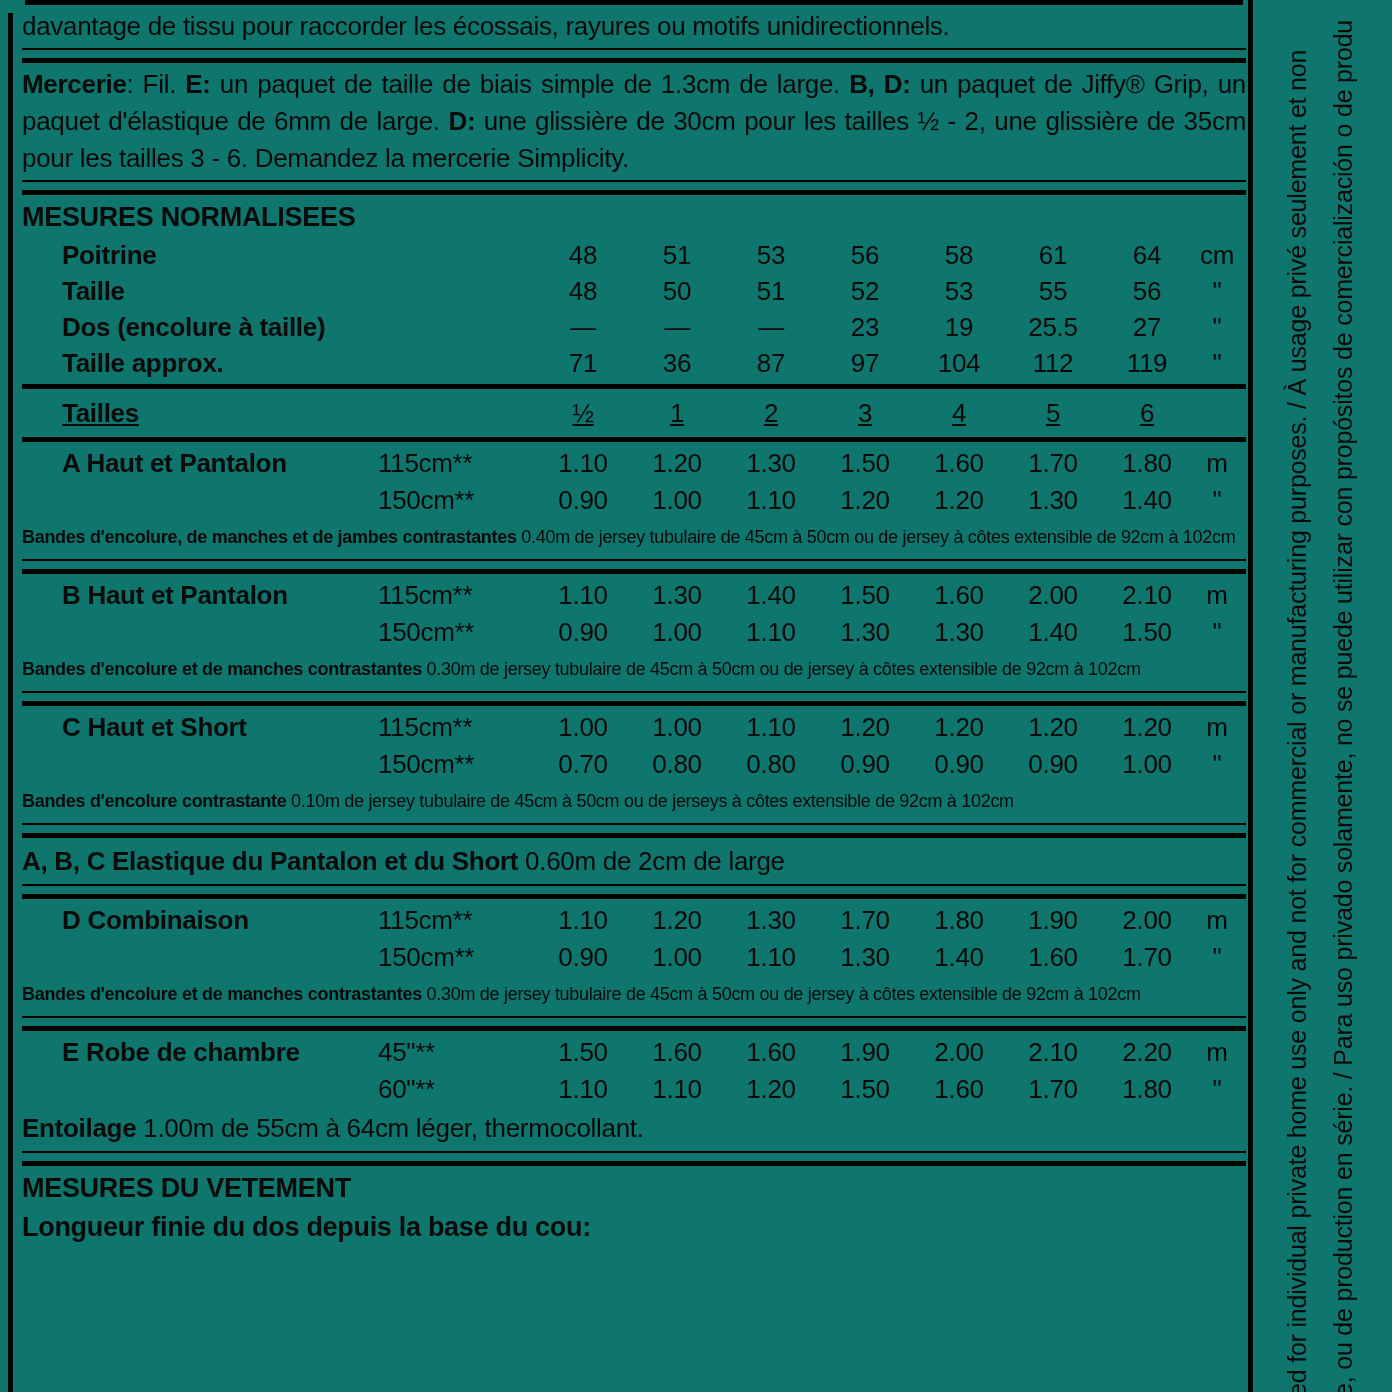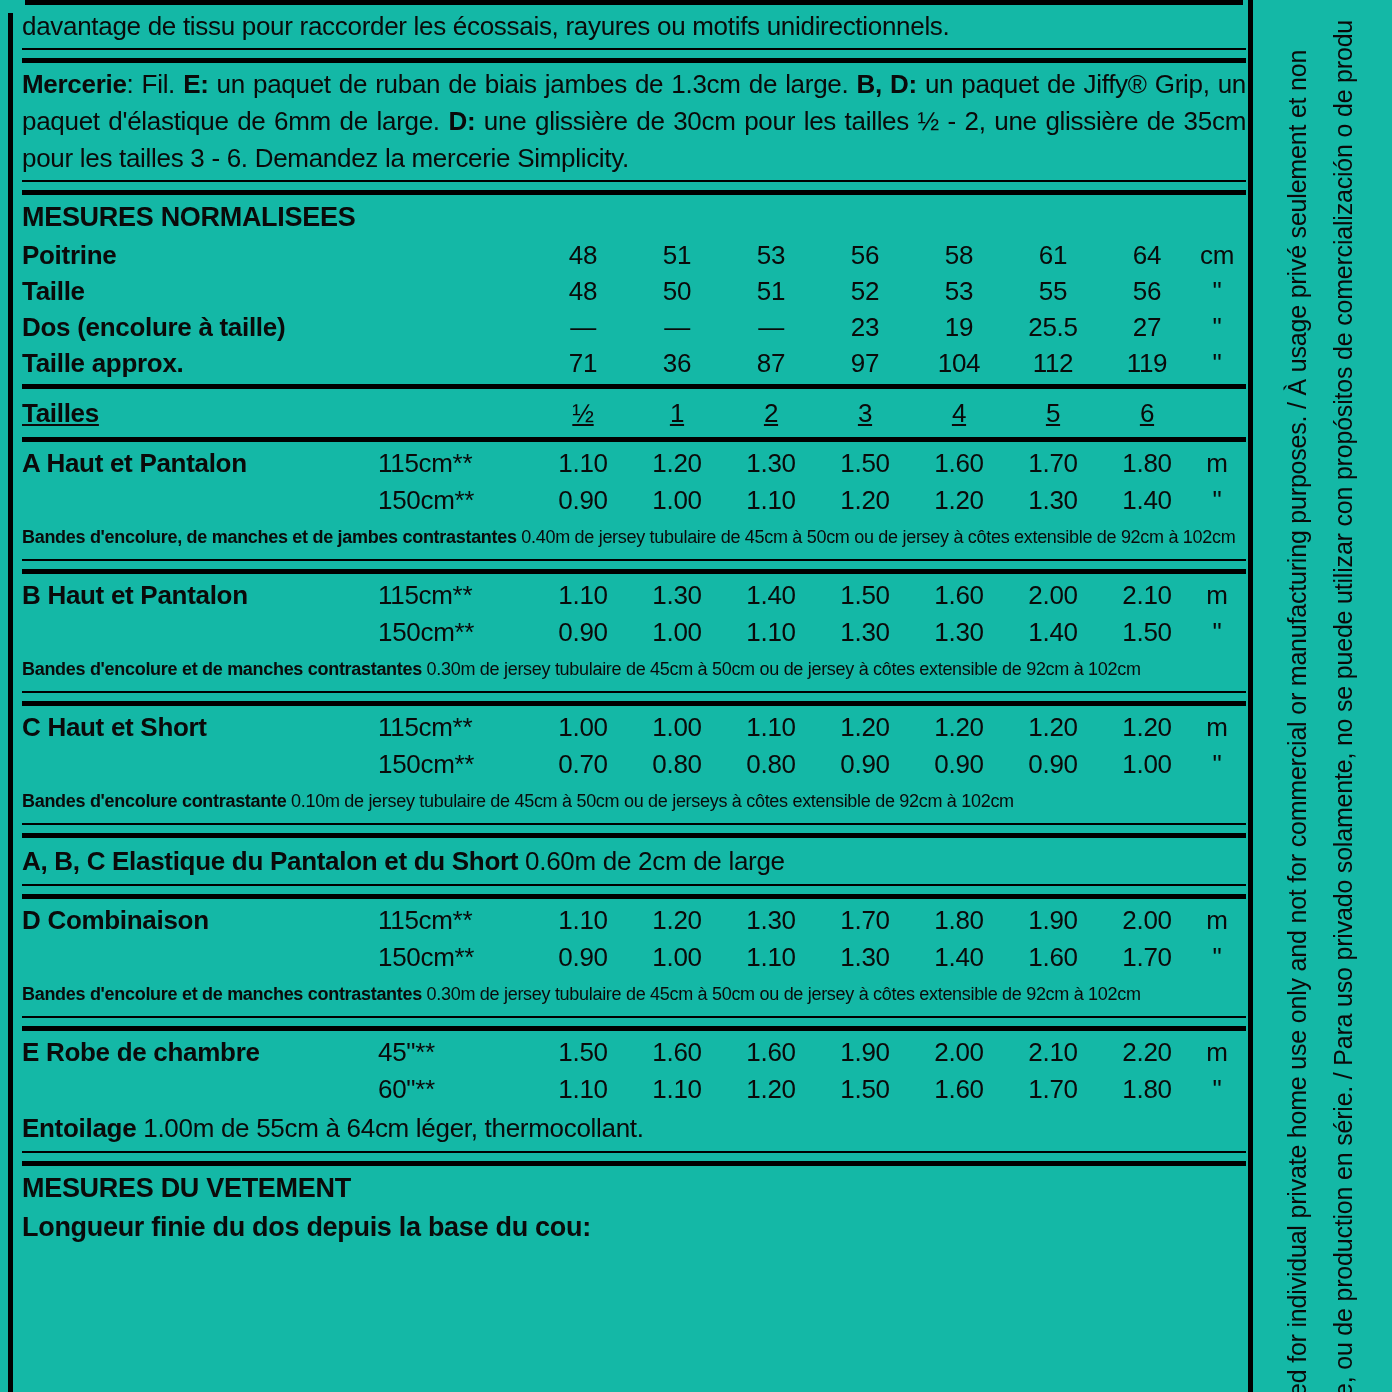--- a/index.html
+++ b/index.html
@@ -1,17 +1,17 @@
 <!DOCTYPE html>
 <html><head>
 <meta charset="utf-8">
 <style>
   html,body { margin:0; padding:0; background:#e8e8e8; }
   .page {
-    position:relative; width:1392px; height:1392px; background:#14b8a6;
+    position:relative; width:1392px; height:1392px; background:#0f766e;
     overflow:hidden; font-family:"Liberation Sans", sans-serif; color:#0a0a0a;
     -webkit-font-smoothing:antialiased;
   }
   .top-cut-bar { position:absolute; left:25px; top:0; width:1218px; height:5px; background:#000; }
   .vrule-left  { position:absolute; left:8px;  top:13px; width:5px; height:1379px; background:#000; }
   .vrule-right { position:absolute; left:1248px; top:0; width:5px; height:1392px; background:#000; }
 
   .content { position:absolute; left:22px; top:7px; width:1224px; letter-spacing:-0.3px; }
 
   .para { font-size:26px; line-height:37px; margin:0; text-align:justify; }
@@ -20,21 +20,21 @@
 
   .sep  { height:8px; border-top:2px solid #000; border-bottom:5px solid #000; margin:3px 0; }
   .sepS { height:5px; background:#000; margin:3px 0; }
 
   .heading { font-weight:bold; font-size:27px; line-height:39px; }
 
   .trow { display:grid; grid-template-columns:328px 186px repeat(7,94px) 1fr;
           font-size:26px; line-height:36px; align-items:baseline; }
   .trow.yard { line-height:37px; }
   .trow.tall { line-height:40px; padding:1px 0;text-decoration:underline; }
-  .lbl  { font-weight:bold; }
+  .lbl  { font-weight:bold;margin-left:40px; }
   .lbl.wide { grid-column:1 / span 2; }
   .spec { padding-left:28px; font-weight:normal; }
   .v    { text-align:center; }
   .unit { text-align:center; padding-right:6px; }
 
   .note { font-size:18px; line-height:37px; margin:0; text-align:justify; }
   .inline-note { font-size:26px; line-height:38px; margin:0; padding:1px 0; }
 
   .mnote { position:absolute; transform-origin:0 0; transform:rotate(-90deg);
            white-space:nowrap; font-size:25px; line-height:30px; letter-spacing:-0.2px; color:#0a0a0a; }
@@ -48,21 +48,21 @@
   <div class="top-cut-bar"></div>
   <div class="vrule-left"></div>
   <div class="vrule-right"></div>
 
   <div class="content">
 
     <p class="para first">davantage de tissu pour raccorder les écossais, rayures ou motifs unidirectionnels.</p>
 
     <div class="sep"></div>
 
-    <p class="para"><b>Mercerie</b><span>: Fil. </span><b>E:</b><span> un paquet de ruban de biais jambes de 1.3cm de large. </span><b>B, D:</b><span> un paquet de Jiffy® Grip, un paquet d'élastique de 6mm de large. </span><b>D:</b><span> une glissière de 30cm pour les tailles ½ - 2, une glissière de 35cm pour les tailles 3 - 6. Demandez la mercerie Simplicity.</span></p>
+    <p class="para"><b>Mercerie</b><span>: Fil. </span><b>E:</b><span> un paquet de taille de biais simple de 1.3cm de large. </span><b>B, D:</b><span> un paquet de Jiffy® Grip, un paquet d'élastique de 6mm de large. </span><b>D:</b><span> une glissière de 30cm pour les tailles ½ - 2, une glissière de 35cm pour les tailles 3 - 6. Demandez la mercerie Simplicity.</span></p>
 
     <div class="sep"></div>
 
     <div>
       <div class="heading">MESURES NORMALISEES</div>
 
       <div class="trow">
         <span class="lbl wide">Poitrine</span>
         <span class="v">48</span>
         <span class="v">51</span>

